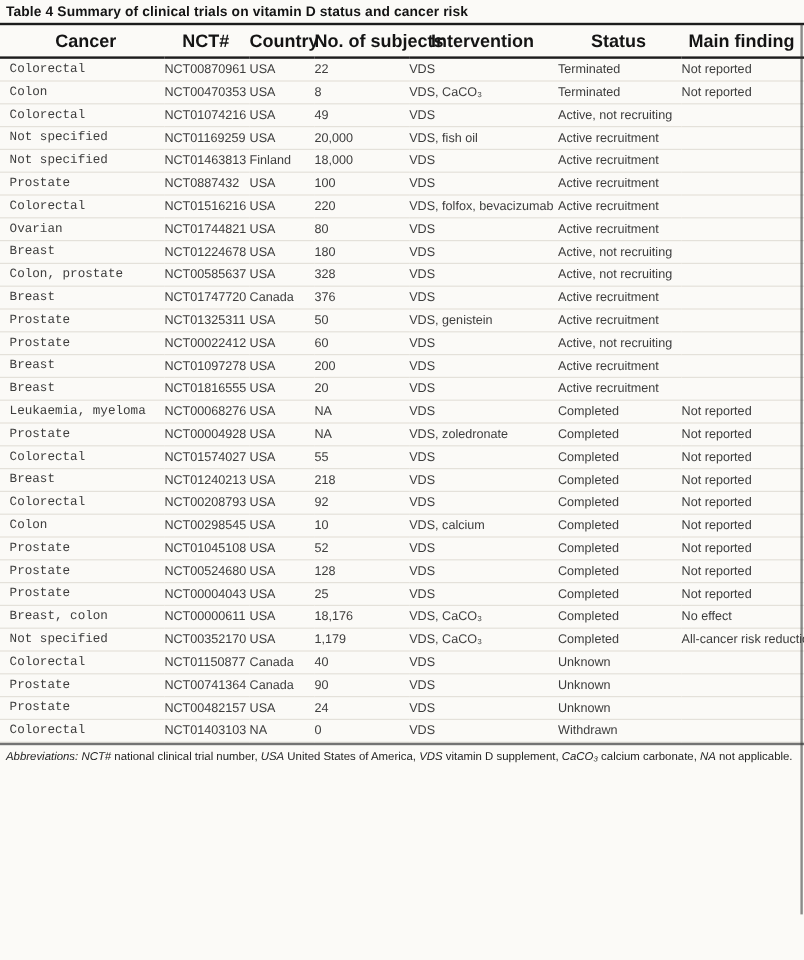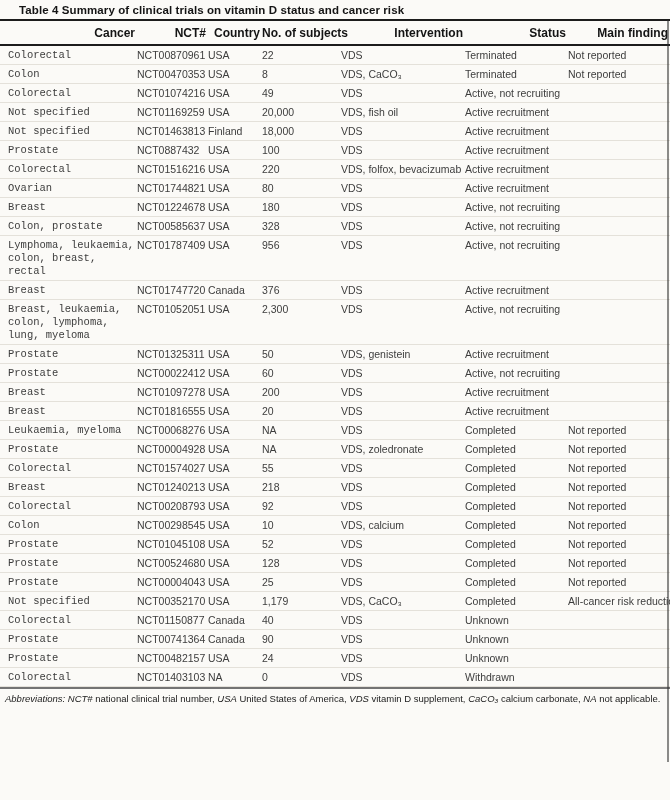--- a/index.html
+++ b/index.html
@@ -8,40 +8,40 @@
     width:670px; height:800px;
     background:#fbfaf7;
     font-family:"Liberation Sans", sans-serif;
     overflow:hidden;
     box-sizing:border-box;
   }
   .title {
     font-size:11.5px;
     font-weight:bold;
     color:#141414;
-    padding:4px 0 3px 19px;
+    padding:4px 0 3px 5px;
     border-bottom:2px solid #1c1c1c;
     letter-spacing:0.1px;
     white-space:nowrap;
   }
   table.trials {
     border-collapse:collapse;
     table-layout:fixed;
     width:670px;
   }
   col.c-cancer { width:137px; }
   col.c-nct { width:71px; }
   col.c-country { width:54px; }
   col.c-subjects { width:79px; }
   col.c-intervention { width:124px; }
   col.c-status { width:103px; }
   col.c-finding { width:102px; }
   th {
-    text-align:right;
-    font-size:12px;
+    text-align:center;
+    font-size:15px;
     font-weight:bold;
     color:#141414;
     padding:5px 2px 4px 0;
     border-bottom:2px solid #1c1c1c;
     white-space:nowrap;
     overflow:visible;
   }
   td {
     font-size:10.5px;
     color:#3d3d3d;
@@ -182,47 +182,29 @@
         <tr>
           <td class="wrap">Colon, prostate</td>
           <td>NCT00585637</td>
           <td>USA</td>
           <td>328</td>
           <td>VDS</td>
           <td>Active, not recruiting</td>
           <td></td>
         </tr>
         <tr>
-          <td class="wrap">Lymphoma, leukaemia, colon, breast, rectal</td>
-          <td>NCT01787409</td>
-          <td>USA</td>
-          <td>956</td>
-          <td>VDS</td>
-          <td>Active, not recruiting</td>
-          <td></td>
-        </tr>
-        <tr>
           <td class="wrap">Breast</td>
           <td>NCT01747720</td>
           <td>Canada</td>
           <td>376</td>
           <td>VDS</td>
           <td>Active recruitment</td>
           <td></td>
         </tr>
         <tr>
-          <td class="wrap">Breast, leukaemia, colon, lymphoma, lung, myeloma</td>
-          <td>NCT01052051</td>
-          <td>USA</td>
-          <td>2,300</td>
-          <td>VDS</td>
-          <td>Active, not recruiting</td>
-          <td></td>
-        </tr>
-        <tr>
           <td class="wrap">Prostate</td>
           <td>NCT01325311</td>
           <td>USA</td>
           <td>50</td>
           <td>VDS, genistein</td>
           <td>Active recruitment</td>
           <td></td>
         </tr>
         <tr>
           <td class="wrap">Prostate</td>
@@ -324,20 +306,29 @@
           <td>Not reported</td>
         </tr>
         <tr>
           <td class="wrap">Prostate</td>
           <td>NCT00004043</td>
           <td>USA</td>
           <td>25</td>
           <td>VDS</td>
           <td>Completed</td>
           <td>Not reported</td>
+        </tr>
+        <tr>
+          <td class="wrap">Breast, colon</td>
+          <td>NCT00000611</td>
+          <td>USA</td>
+          <td>18,176</td>
+          <td>VDS, CaCO₃</td>
+          <td>Completed</td>
+          <td>No effect</td>
         </tr>
         <tr>
           <td class="wrap">Not specified</td>
           <td>NCT00352170</td>
           <td>USA</td>
           <td>1,179</td>
           <td>VDS, CaCO₃</td>
           <td>Completed</td>
           <td>All-cancer risk reduction</td>
         </tr>

